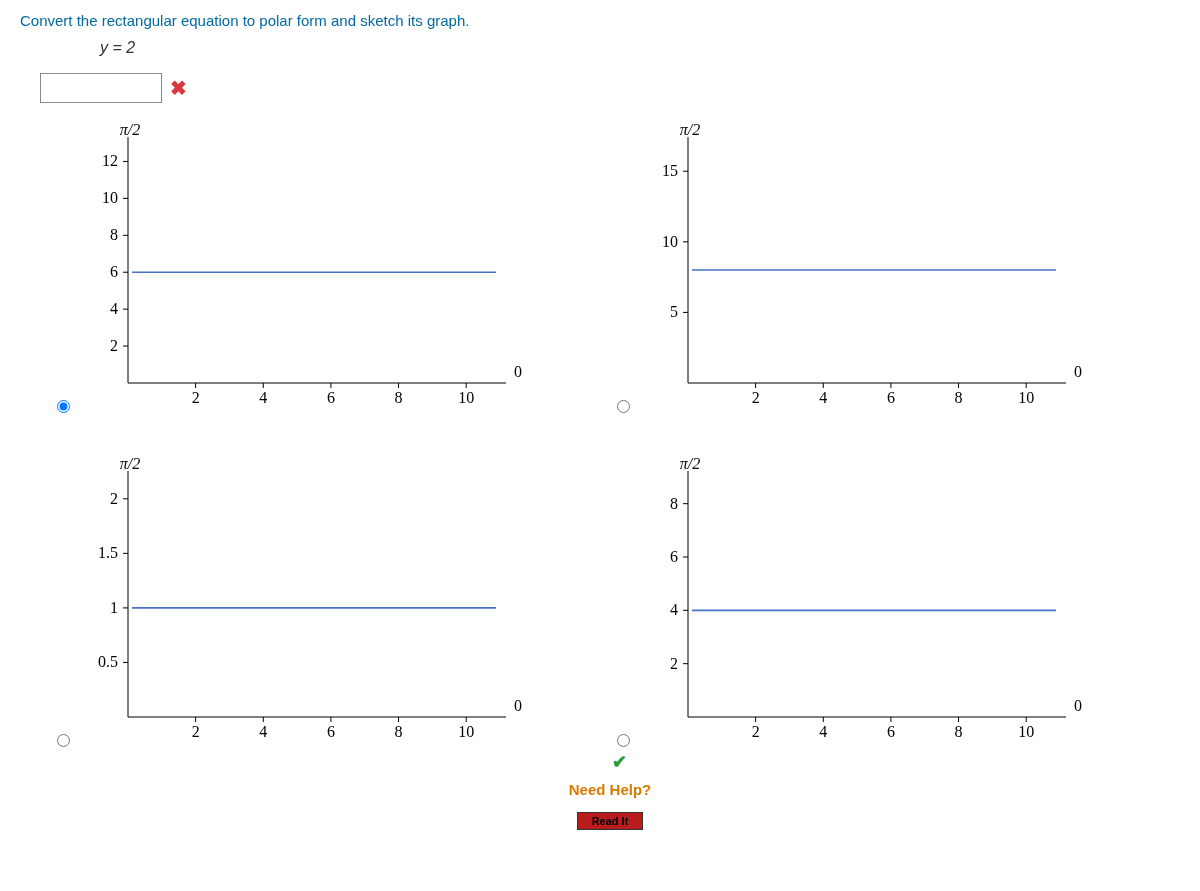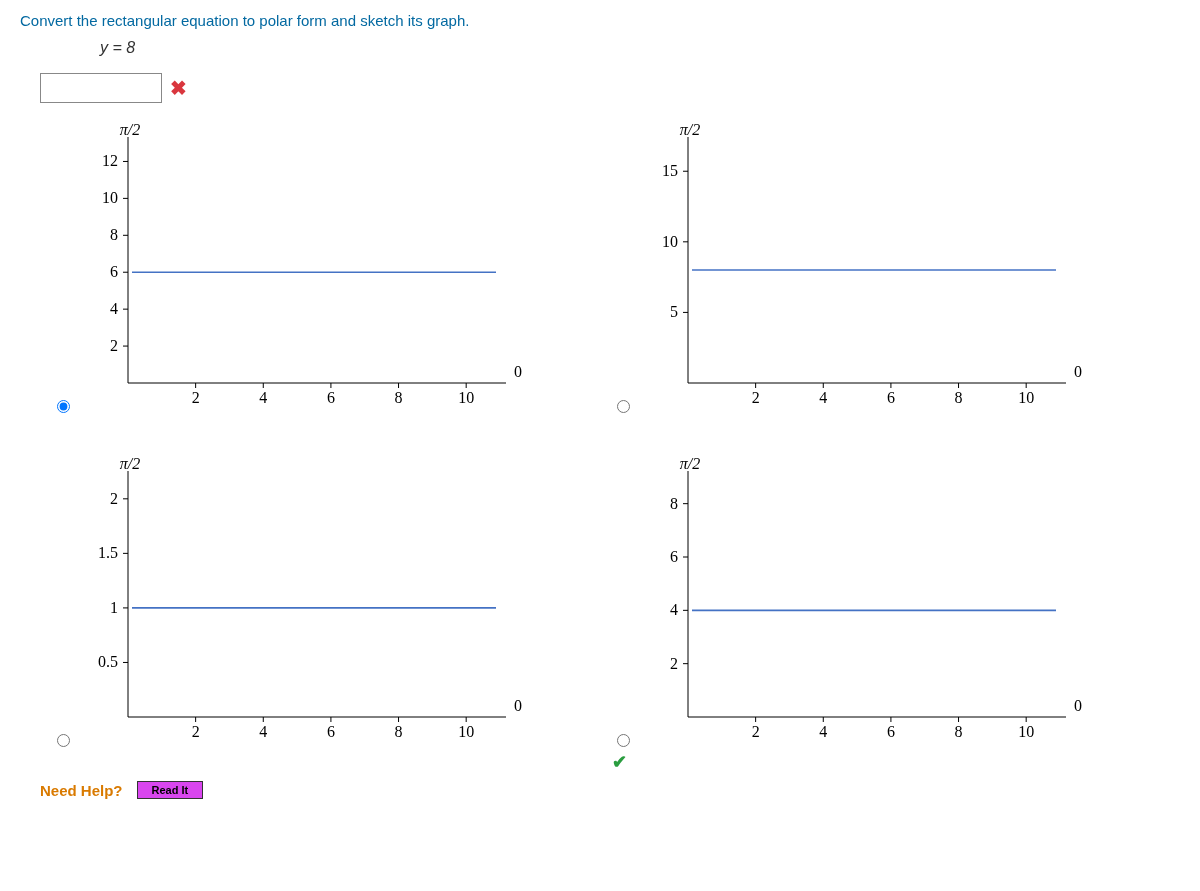--- a/index.html
+++ b/index.html
@@ -67,42 +67,43 @@
     overflow: visible;
   }
   .axis-label { font-size: 16px; fill: #000; }
   .axis line, .axis path { stroke: #000; stroke-width: 1; }
   .curve { stroke: #4472c4; stroke-width: 1.6; fill: none; }
 
   .need-help {
     margin-top: 30px;
     margin-left: 20px;
     display: flex;
-    align-items: flex-end;
+    align-items: center;
     gap: 14px;
+    flex-direction: column;
   }
   .need-help-label {
     color: #d97a00;
     font-weight: bold;
     font-size: 15px;
   }
   .read-it-btn {
     border: 1px solid #333;
-    background: #d946ef;
+    background: #b91c1c;
     font-size: 11px;
     font-weight: bold;
     padding: 2px 14px;
     cursor: pointer;
   }
 </style>
 </head>
 <body>
 
 <div class="prompt">Convert the rectangular equation to polar form and sketch its graph.</div>
-<div class="equation">y = 8</div>
+<div class="equation">y = 2</div>
 
 <div class="answer-row">
   <div class="answer-box"></div>
   <span class="x-icon">✖</span>
 </div>
 
 <div class="charts" id="charts-container">
     <div class="chart-cell"><input type="radio" name="graph-choice" class="radio" checked="" style=""><svg class="plot" width="440" height="290">
         <g class="axis">
           <line x1="48" x2="48" y1="14" y2="260"></line>

